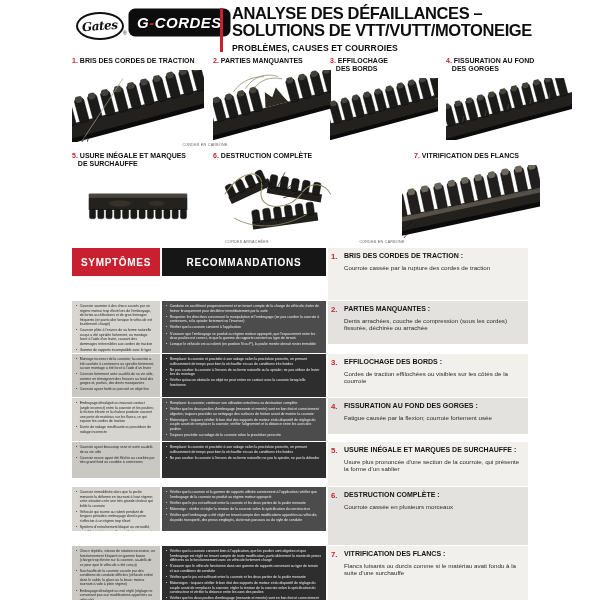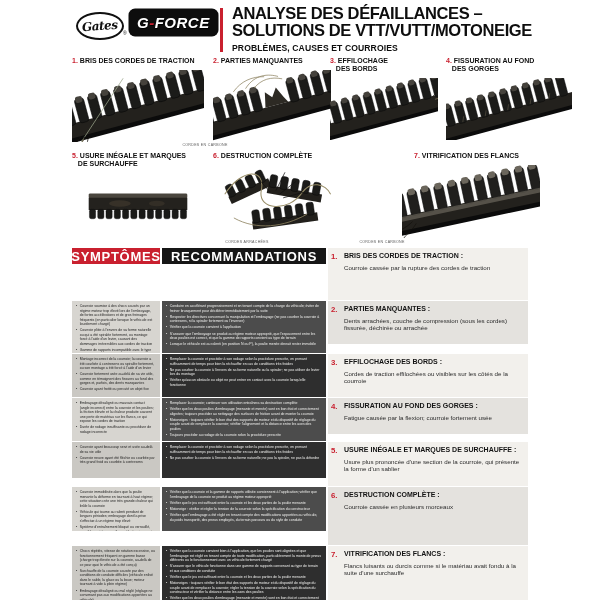--- a/index.html
+++ b/index.html
@@ -25,21 +25,21 @@
   
   .fig-label{position:absolute;font-size:7px;font-weight:800;line-height:1.15;letter-spacing:0;color:#101010;}
   .fig-label .fnum{color:var(--red);margin-right:2px;}
   .fig-img{position:absolute;}
   .fig-img svg{width:100%;height:100%;display:block;}
   .fig-caption{position:absolute;font-size:3.6px;color:#5a5a5a;text-align:center;letter-spacing:0.3px;}
   
   .tbl{position:absolute;left:72px;top:248px;width:456px;display:grid;
        grid-template-columns:88px 164px 200px;column-gap:2px;row-gap:1px;}
   .cell{box-sizing:border-box;overflow:hidden;}
-  .t-head{height:16px;background:#161616;color:#fff;font-weight:800;font-size:13px;
+  .t-head{height:28px;background:#161616;color:#fff;font-weight:800;font-size:10px;
       display:flex;align-items:center;justify-content:center;letter-spacing:0.7px;}
   .t-head.red{background:var(--red);}
   .c-sym{padding:4px 4px 2px 3px;}
   .c-sym.odd{background:#f2f0ec;} .c-sym.even{background:#e4e2de;}
   .sym-row{display:flex;}
   .sym-num{color:var(--red);font-weight:800;font-size:7.8px;width:13px;flex:none;}
   .sym-title{font-weight:800;font-size:7px;line-height:1.15;color:#141414;}
   .sym-desc{font-size:6.2px;line-height:1.25;margin-top:3.5px;color:#2b2b2b;}
   .c-causes{padding:3px 5px 2px 4px;color:#1c1c1c;}
   .c-causes.odd{background:#d7d5d0;} .c-causes.even{background:#cac8c3;}
@@ -54,21 +54,21 @@
 <body>
 
 <div class="page">
 
   <header class="hdr">
     <div class="gates-logo">
       <span class="gates-script">Gates</span>
     </div>
     <span class="gates-reg">®</span>
     <div class="gforce-logo">
-      <span class="gforce-text"><span>G</span><span class="gforce-dash">-</span><span>FORCE</span></span>
+      <span class="gforce-text"><span>G</span><span class="gforce-dash">-</span><span>CORDES</span></span>
     </div>
     <span class="gforce-tm">™</span>
     <div class="hdr-divider"></div>
     <div class="hdr-titles">
       <div class="hdr-title">
         <span>ANALYSE DES DÉFAILLANCES –</span><br>
         <span>SOLUTIONS DE VTT/VUTT/MOTONEIGE</span>
       </div>
       <div class="hdr-sub">PROBLÈMES, CAUSES ET COURROIES</div>
     </div>

